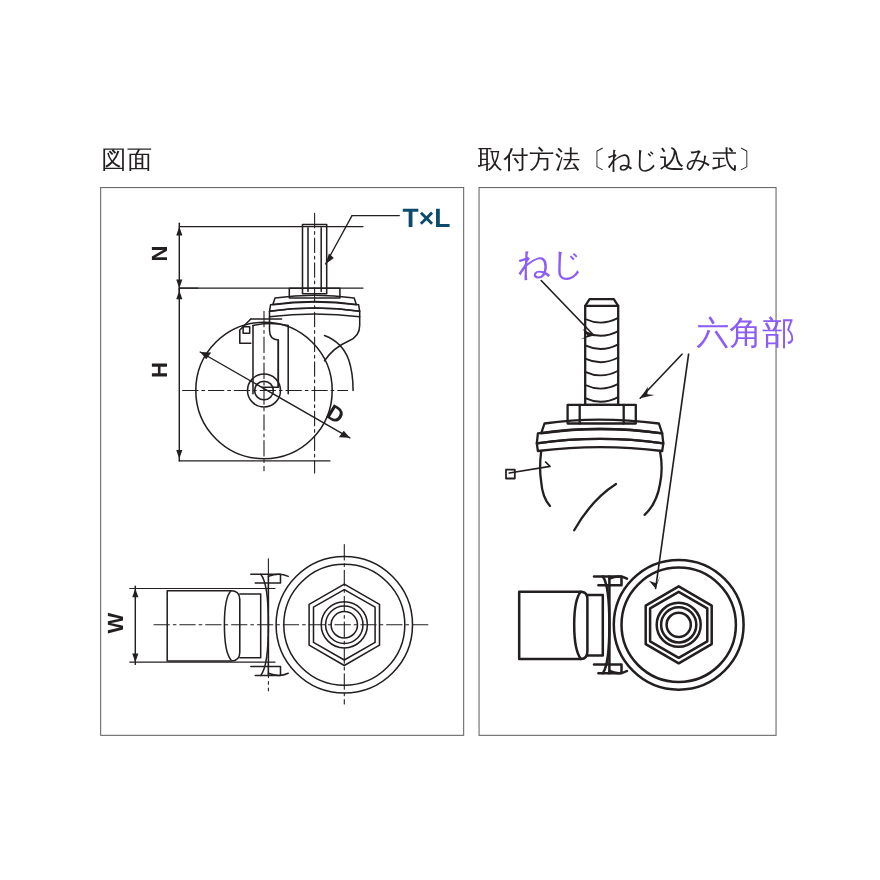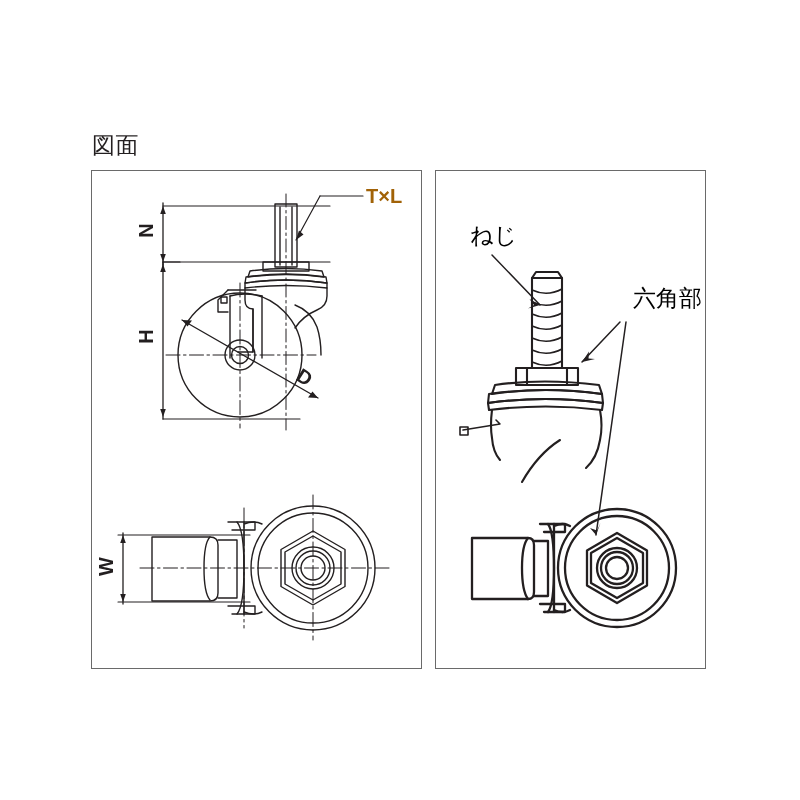--- a/index.html
+++ b/index.html
@@ -40,40 +40,41 @@
     position:absolute;
     font-size:20px;
     font-weight:700;
     color:#231f20;
     white-space:nowrap;
   }
   .rot90{transform:rotate(-90deg);transform-origin:center center;}
 
   .callout{
     position:absolute;
-    font-size:23px;
-    color:#000000;
+    font-size:30px;
+    color:#8b5cf6;
     white-space:nowrap;
     font-weight:400;
   }
   .txl{
     position:absolute;
-    font-size:20px;
+    font-size:24px;
     font-weight:700;
-    color:#a16207;
+    color:#0c4a6e;
     white-space:nowrap;
   }
 </style>
 </head>
 <body>
 
 <div id="root">
 
   <div class="panel-title" id="title-left">図面</div>
 
+  <div class="panel-title" id="title-right">取付方法〔ねじ込み式〕</div>
 
   <div class="panel" id="panel-left"></div>
   <div class="panel" id="panel-right"></div>
 
   <svg class="svgwrap" viewBox="0 0 800 800">
     <defs>
       <marker id="arrU" markerWidth="9" markerHeight="9" refX="4.5" refY="8" orient="auto">
         <path d="M4.5,8 L1.6,0 L7.4,0 Z" fill="#231f20"></path>
       </marker>
       <marker id="arrD" markerWidth="9" markerHeight="9" refX="4.5" refY="8" orient="auto">

